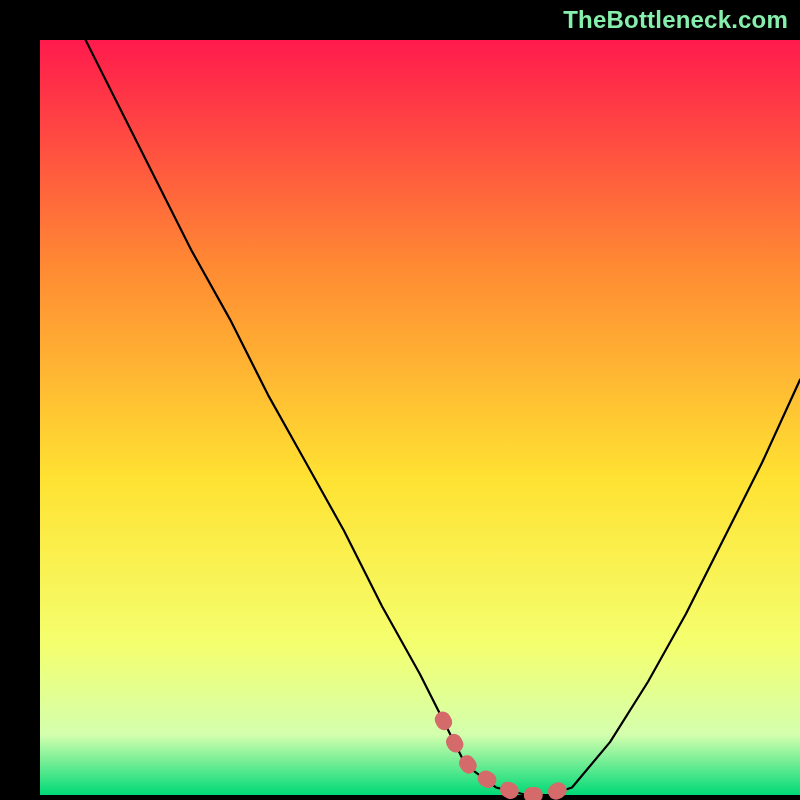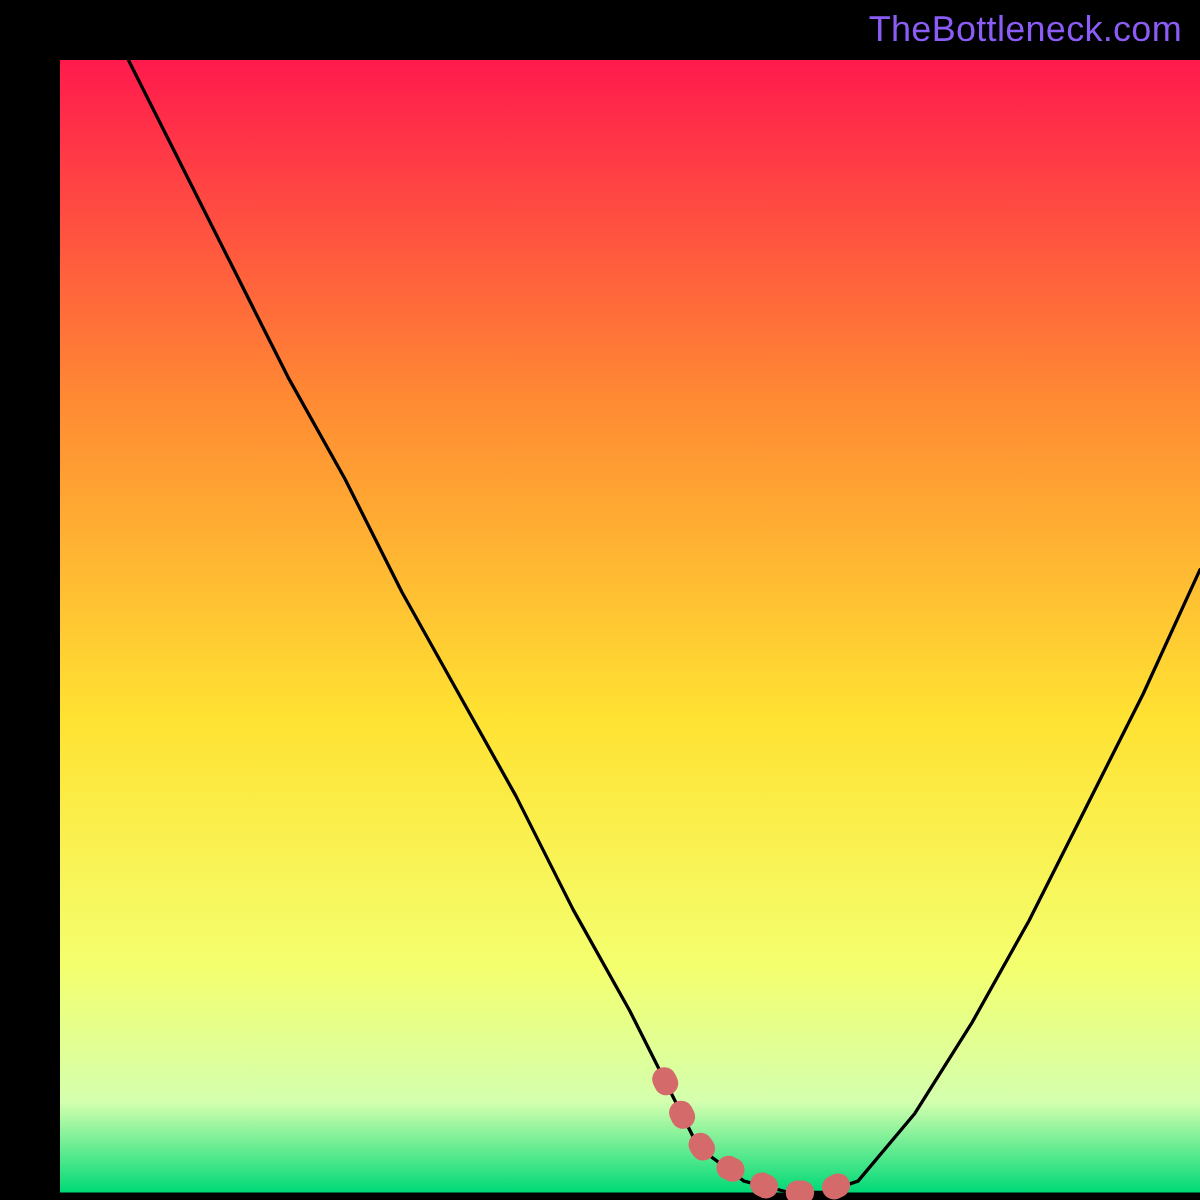--- a/index.html
+++ b/index.html
@@ -13,23 +13,23 @@
   }
   .canvas-wrap {
     position: absolute;
     top: 0; left: 0;
     width: 800px; height: 800px;
   }
   .watermark {
     position: absolute;
     top: 6px;
     right: 12px;
-    color: #8b5cf6;
+    color: #86efac;
     font-size: 24px;
-    font-weight: normal;
+    font-weight: bold;
     font-family: Arial, sans-serif;
     letter-spacing: 0.2px;
   }
   svg { display: block; }
 </style>
 </head>
 <body>
 
 <div class="canvas-wrap">
   <svg id="svg-chart" width="800" height="800" viewBox="0 0 800 800">

